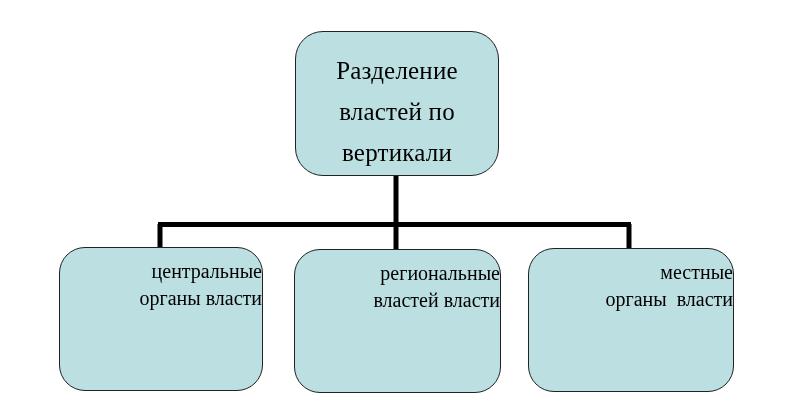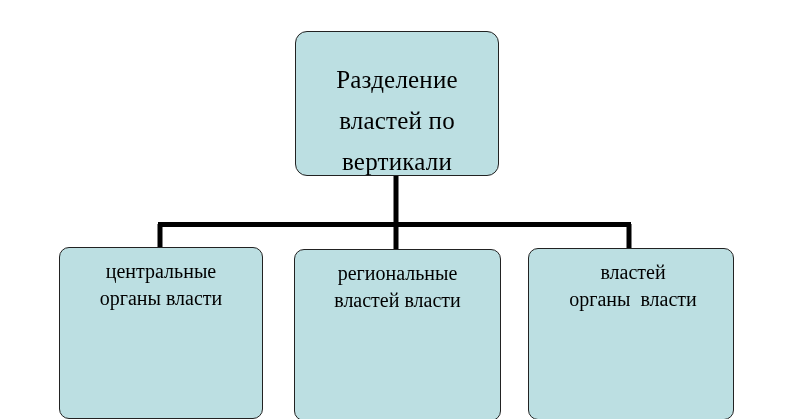--- a/index.html
+++ b/index.html
@@ -43,34 +43,35 @@
     display: block;
     width: 100%;
     white-space: pre-wrap;
   }
   
   .node-root {
     left: 295px;
     top: 31px;
     width: 204px;
     height: 145px;
-    border-radius: 12px;
-    padding-top: 27px;
+    border-radius: 28px;
+    padding-top: 18px;
   }
   .node-root .node-text {
     font-size: 25px;
     line-height: 41px;
     letter-spacing: 0.2px;
   }
   
   .node-leaf {
     top: 247px;
-    height: 172px;
-    border-radius: 10px;
+    height: 144px;
+    border-radius: 26px;
     padding-top: 10px;
+    text-align: right;
   }
   .node-leaf .node-text {
     font-size: 20px;
     line-height: 27px;
   }
   .node-left   { left: 59px;  width: 204px; }
   .node-middle { left: 294px; width: 207px; top: 249px; }
   .node-right  { left: 528px; width: 206px; top: 248px; }
   .node-right .node-text { padding-left: 4px; }
 </style>
@@ -102,17 +103,17 @@
     <span class="node-text">центральные
 органы власти</span>
   </div>
 
   <div class="node node-leaf node-middle">
     <span class="node-text">региональные
 властей власти</span>
   </div>
 
   <div class="node node-leaf node-right">
-    <span class="node-text">властей
+    <span class="node-text">местные
 органы  власти</span>
   </div>
 
 </div>
 
 </body></html>

